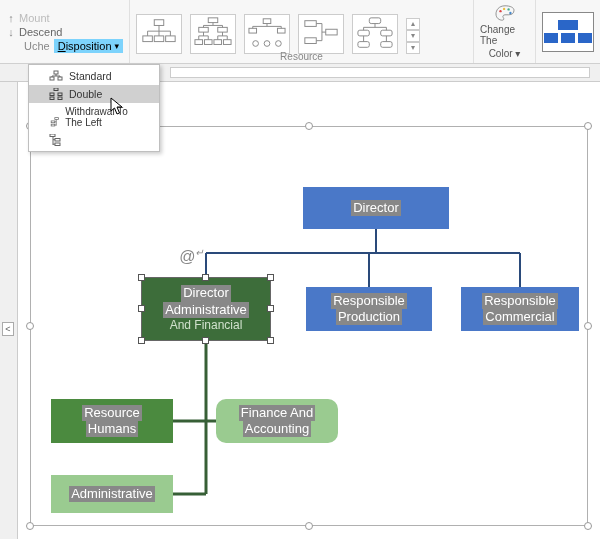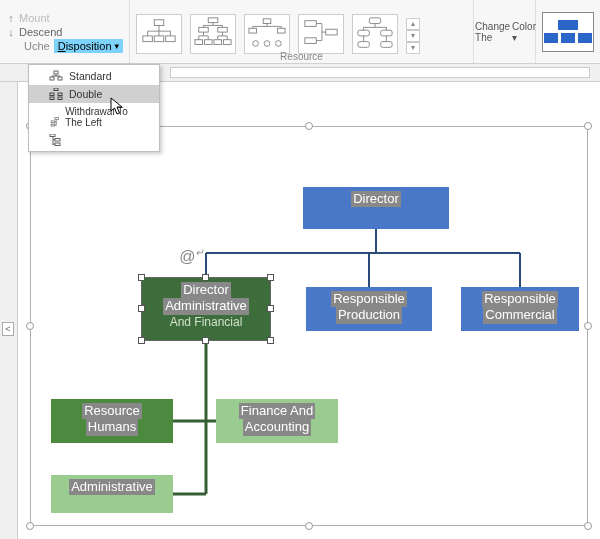--- a/index.html
+++ b/index.html
@@ -75,20 +75,21 @@
     color: #888;
     text-align: center;
     border: 1px solid #ccc;
     background: #fff;
     height: 12px;
     line-height: 10px;
     cursor: pointer;
   }
   .theme-col {
     display: flex;
+    flex-direction: column;
     align-items: center;
     justify-content: center;
     font-size: 10px;
     color: #555;
     gap: 2px;
   }
   .style-thumb {
     width: 52px; height: 40px;
     border: 1px solid #888;
     background: #fff;
@@ -189,35 +190,35 @@
   .selection .h-bl { bottom:-5px; left:-5px; }
   .selection .h-br { bottom:-5px; right:-5px; }
 
   
   .box {
     position: absolute;
     color: #fff;
     text-align: center;
     display: flex;
     flex-direction: column;
-    justify-content: flex-start;
+    justify-content: center;
     align-items: center;
     padding: 4px 2px;
     font-size: 13px;
     line-height: 1.25;
   }
   .box span { display: block; white-space: pre; }
   .box .hl { background: #888; color: #fff; padding: 0 2px; }
 
   .director { left: 272px; top: 60px; width: 146px; height: 42px; background:#4a78c8; }
   .daf { left: 110px; top: 150px; width: 130px; height: 64px; background:#3d6d3a; border:1px solid #666; }
   .prod { left: 275px; top: 160px; width: 126px; height: 44px; background:#4a78c8; }
   .comm { left: 430px; top: 160px; width: 118px; height: 44px; background:#4a78c8; }
   .hr   { left: 20px;  top: 272px; width: 122px; height: 44px; background:#4b8a3f; }
-  .fin  { left: 185px; top: 272px; width: 122px; height: 44px; background:#9acb90; }
+  .fin  { left: 185px; top: 272px; width: 122px; height: 44px; background:#9acb90;border-radius:10px; }
   .adm  { left: 20px;  top: 348px; width: 122px; height: 38px; background:#9acb90; }
 
   .daf .sub { font-size: 12px; color: #d0e0cc; }
   .fin, .adm { color: #e8f0e0; }
   .small10 { font-size: 10px; }
 
   
   .node-handle { position:absolute; width:7px; height:7px; border:1px solid #555; background:#fff; }
   .daf .nh-tl{top:-4px;left:-4px}.daf .nh-tr{top:-4px;right:-4px}
   .daf .nh-bl{bottom:-4px;left:-4px}.daf .nh-br{bottom:-4px;right:-4px}

